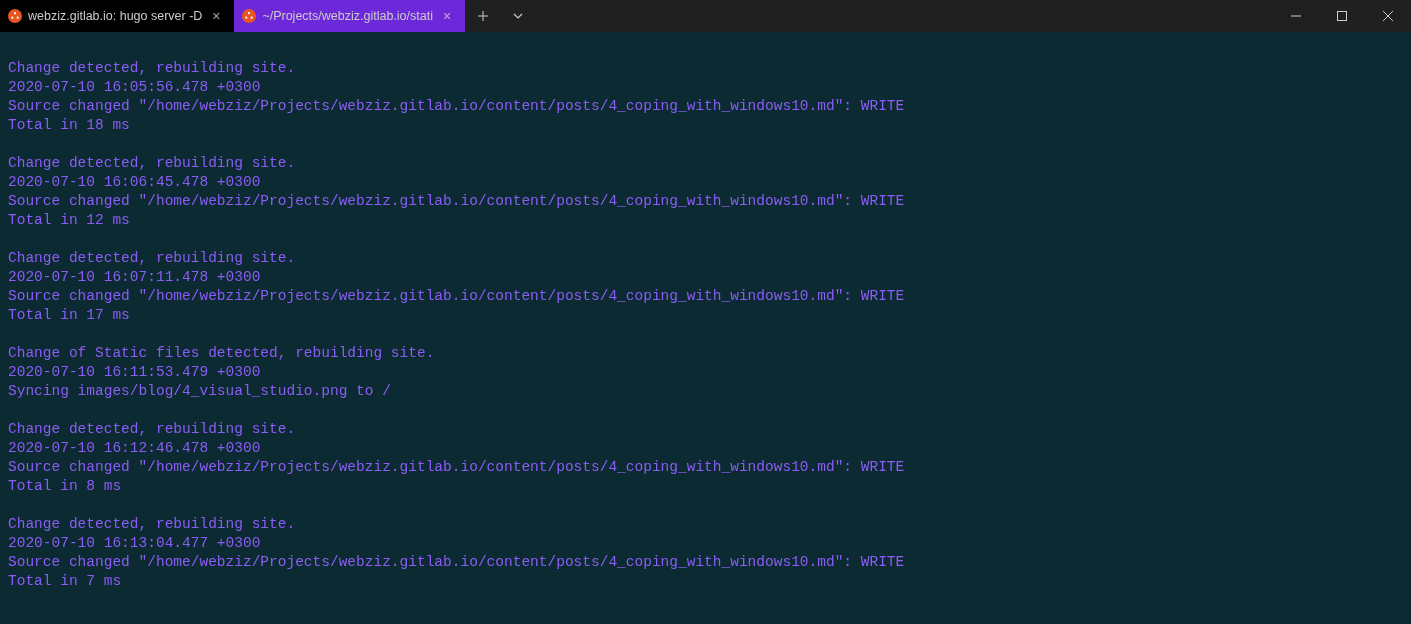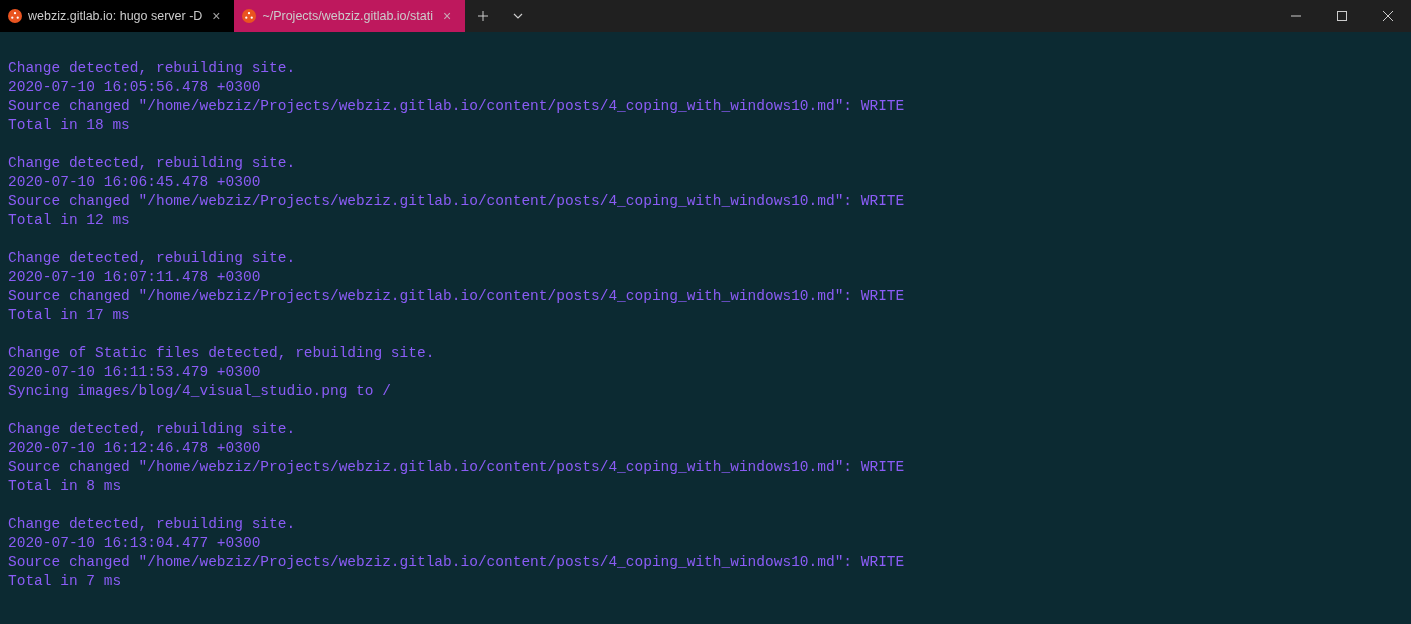--- a/index.html
+++ b/index.html
@@ -29,21 +29,21 @@
     padding: 0 10px 0 8px;
     height: 32px;
     font-size: 12.5px;
     color: #ccc;
     min-width: 0;
     max-width: 235px;
     position: relative;
     cursor: default;
   }
   .tab.active { background: #000; }
-  .tab.inactive { background: #be185d; }
+  .tab.inactive { background: #6d28d9; }
   .tab .favicon {
     width: 14px;
     height: 14px;
     border-radius: 50%;
     background: #E95420;
     display: flex;
     align-items: center;
     justify-content: center;
     flex-shrink: 0;
   }

